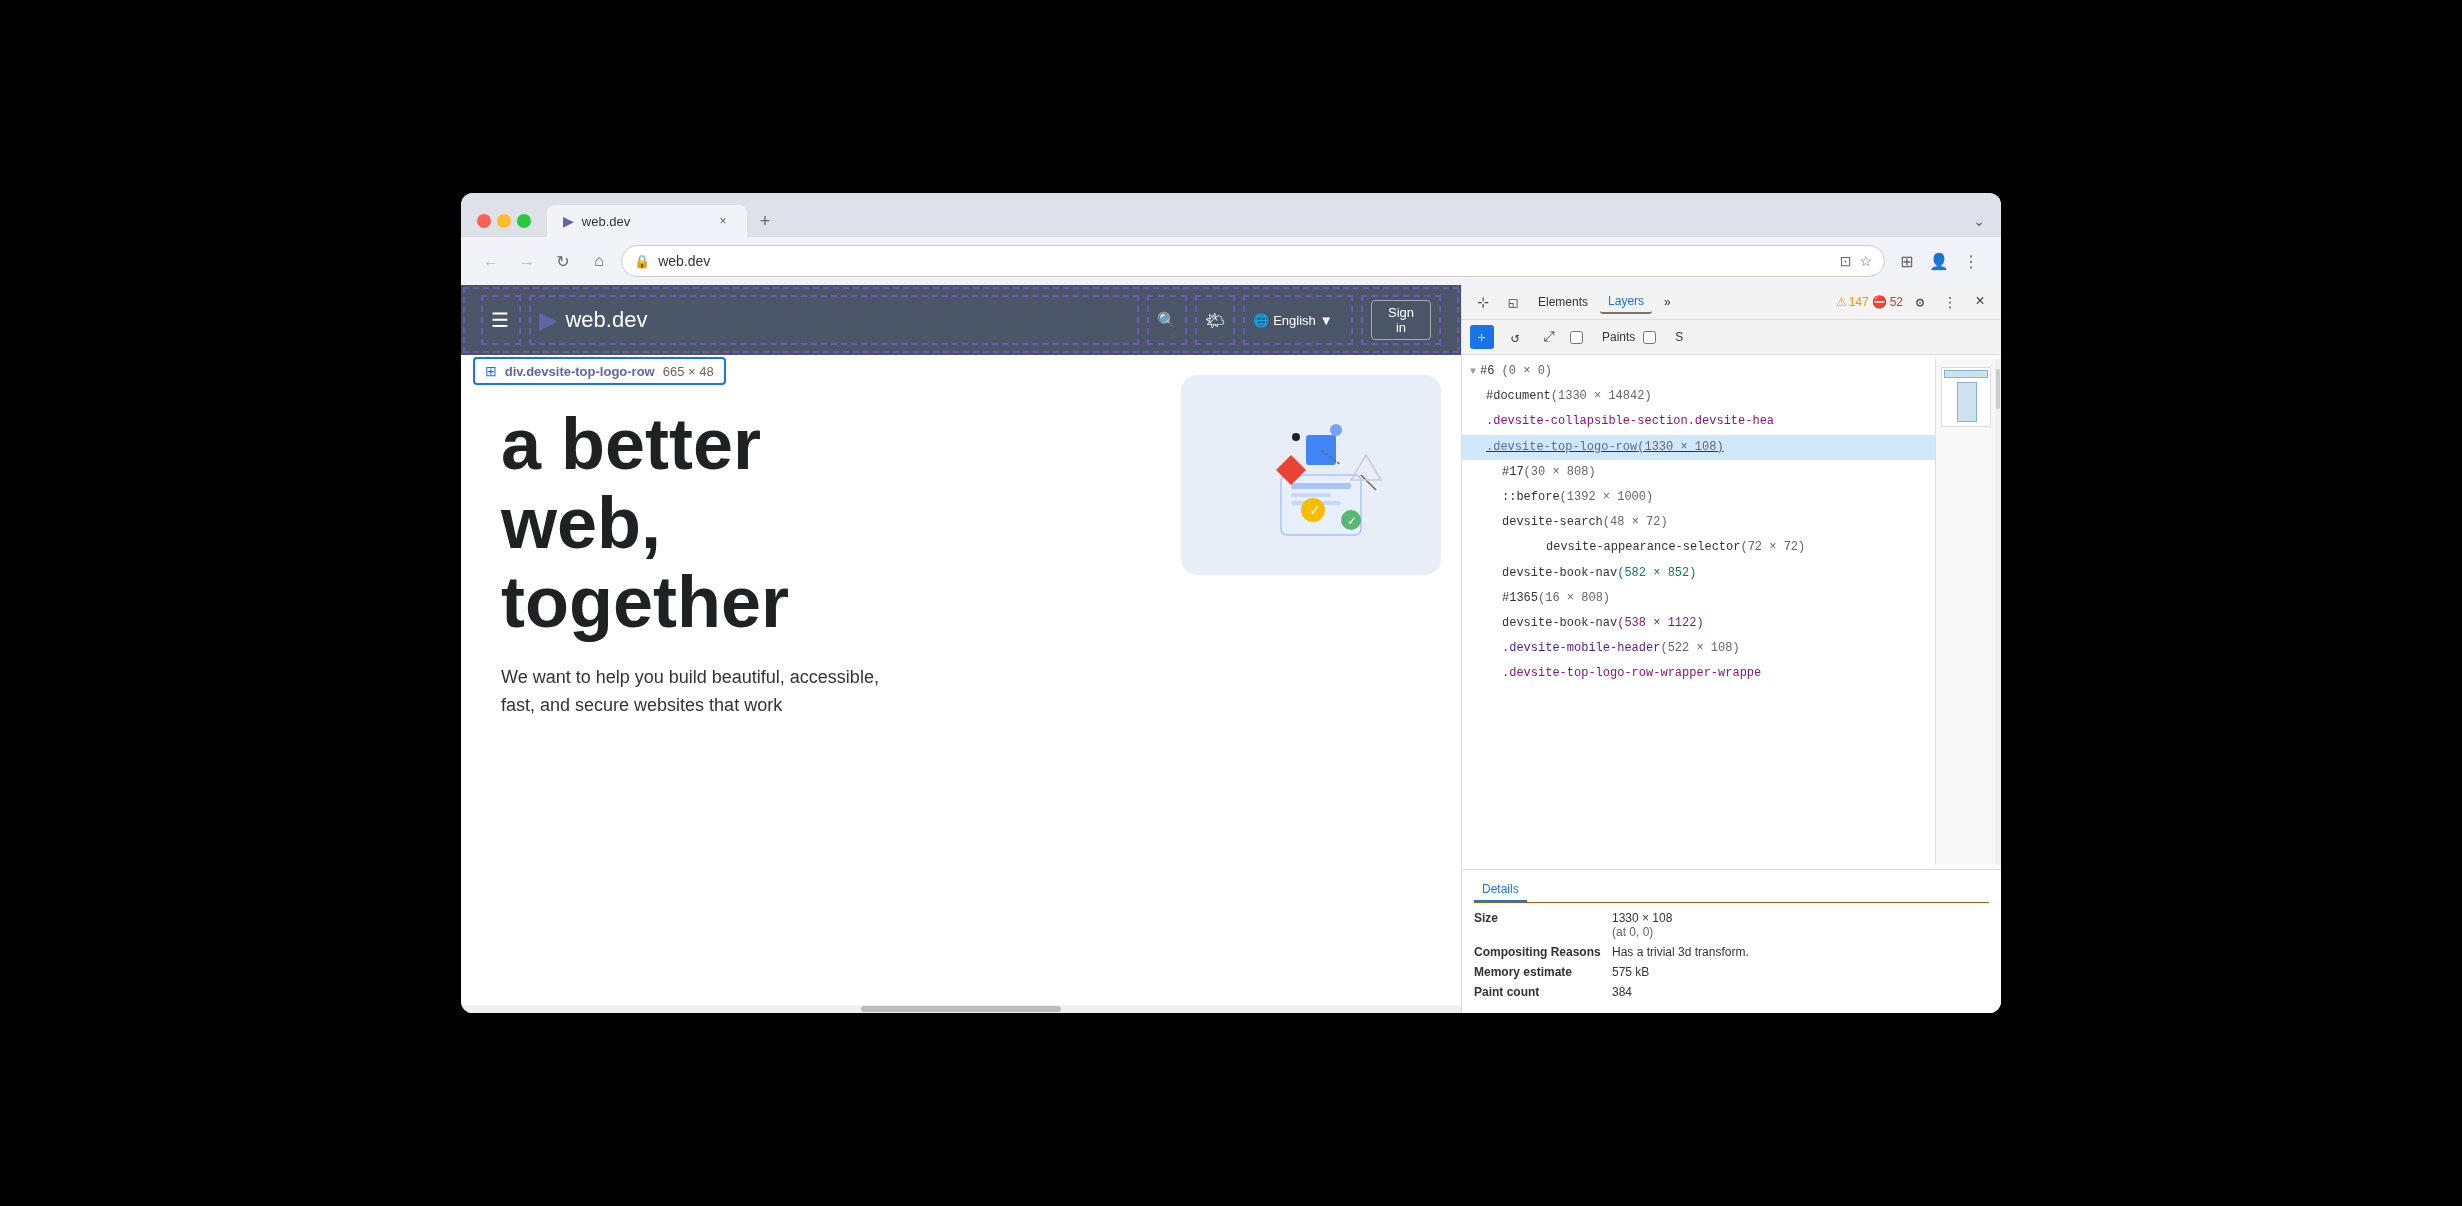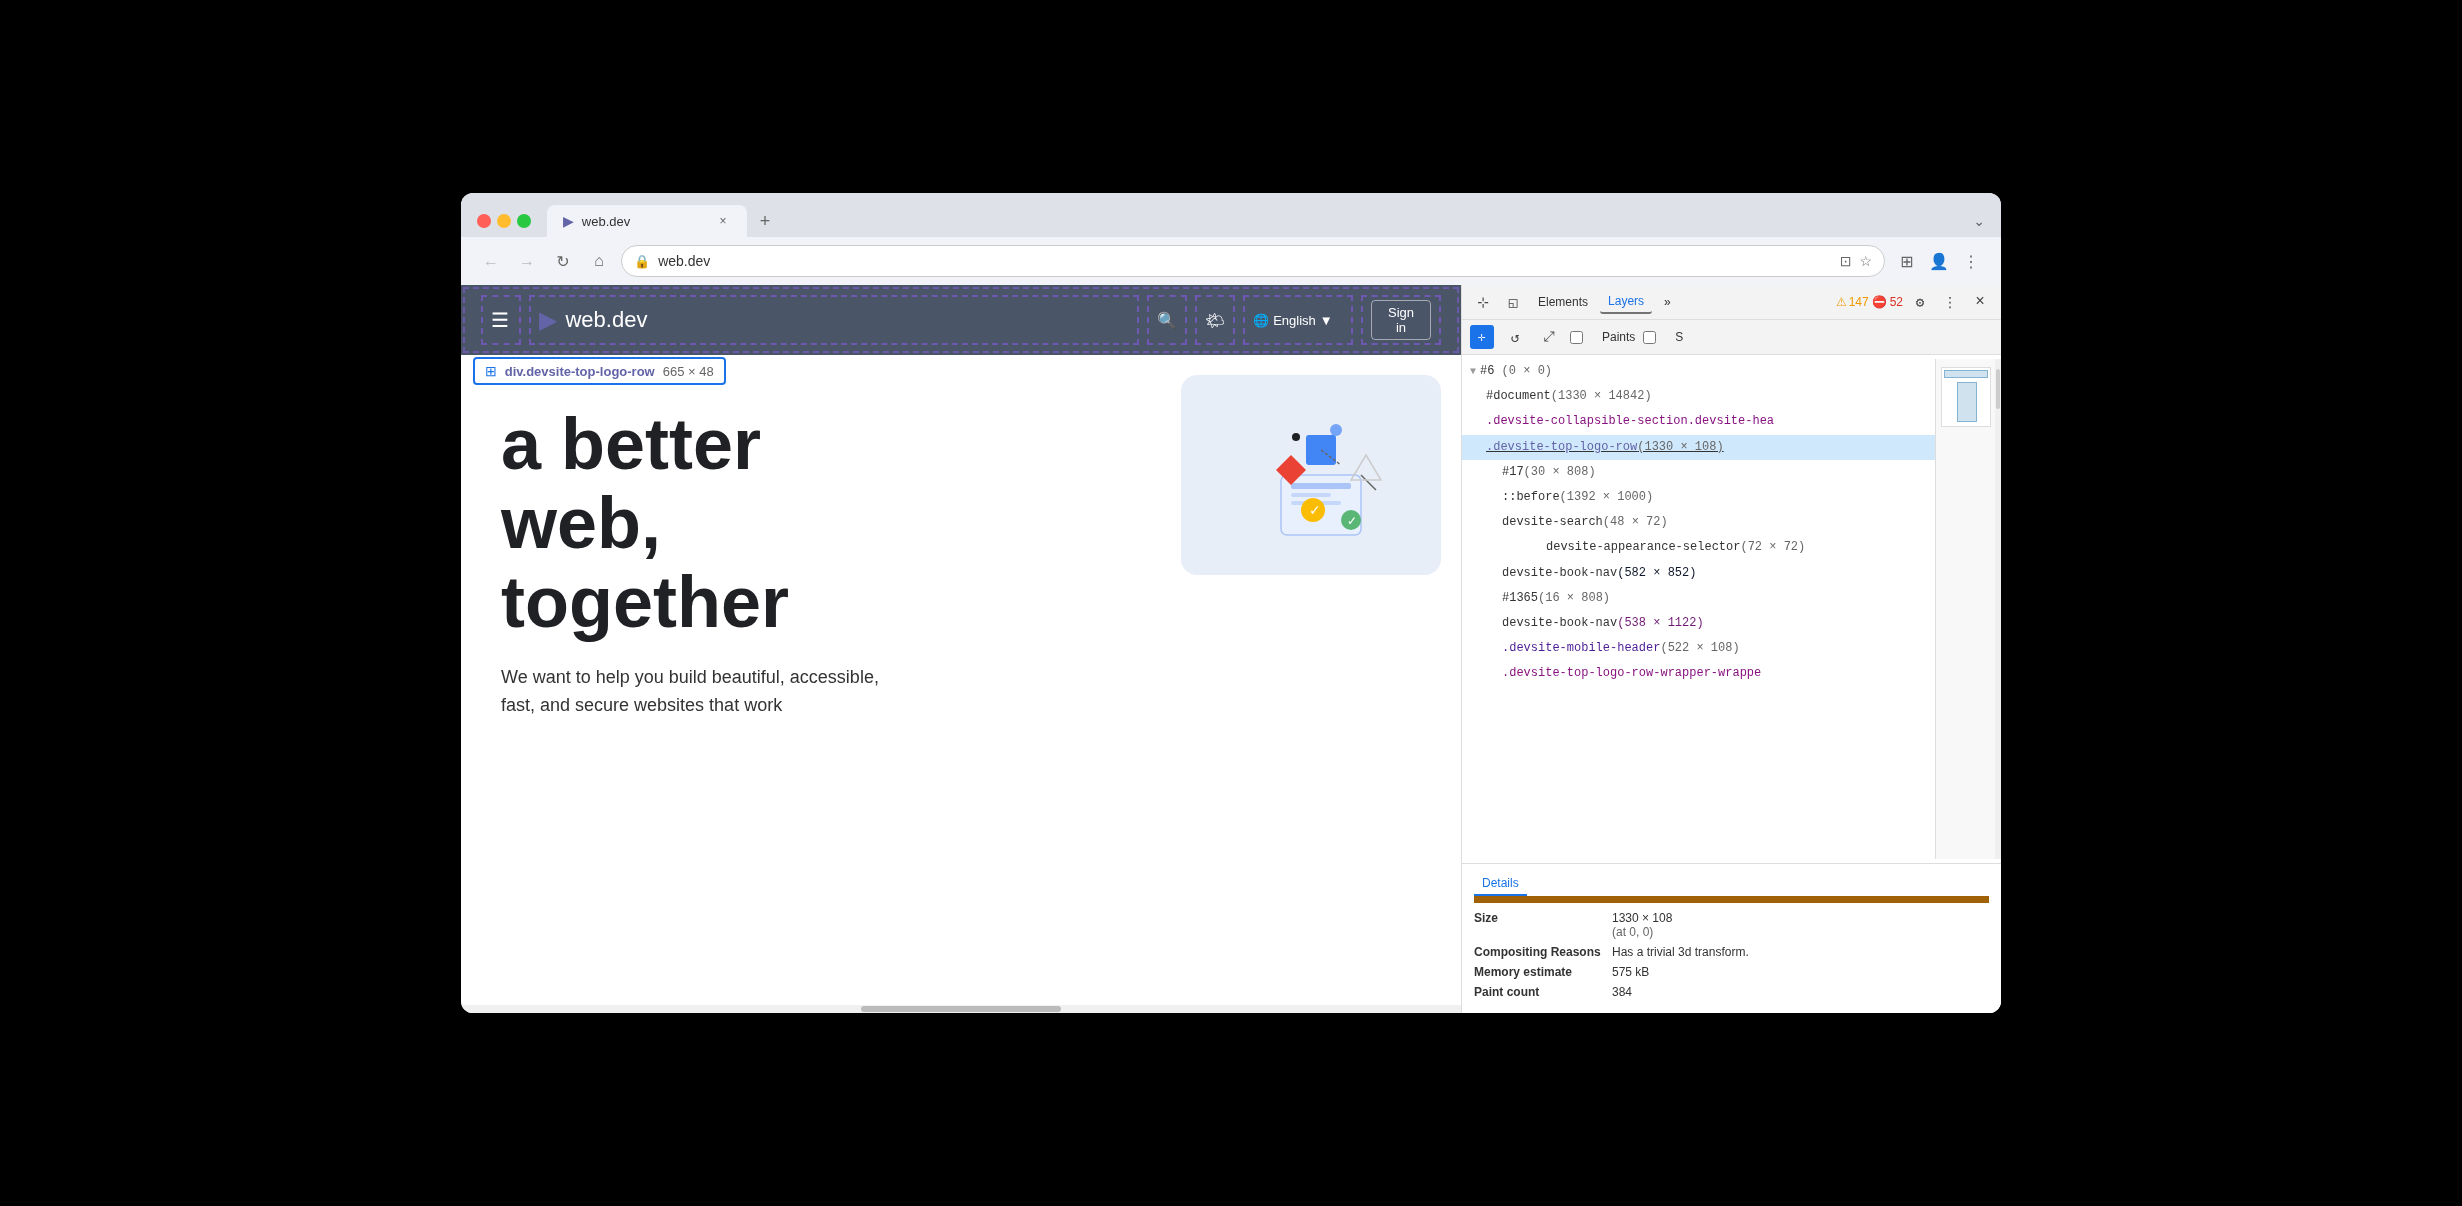--- a/index.html
+++ b/index.html
@@ -407,21 +407,21 @@
       border: 1px solid rgba(100, 160, 200, 0.7);
     }
     
     .details-panel {
       border-top: 1px solid #ddd;
       padding: 8px 12px;
       background: #fff;
     }
     .details-tab-bar {
       display: flex;
-      border-bottom: 7px solid #a16207;
+      border-bottom: 1px solid #a16207;
       margin-bottom: 8px;
     }
     .details-tab {
       padding: 4px 8px;
       font-size: 12px;
       font-family: -apple-system, sans-serif;
       cursor: pointer;
       color: #333;
     }
     .details-tab.active {
@@ -658,21 +658,21 @@
           <div class="layer-item" style="padding-left:40px;">
             <span class="layer-name"><span style="color:#333;">::before</span><span class="dims" style="color:#666;">(1392 × 1000)</span></span>
           </div>
           <div class="layer-item" style="padding-left:40px;">
             <span class="layer-name"><span style="color:#333;">devsite-search</span><span class="dims" style="color:#666;">(48 × 72)</span></span>
           </div>
           <div class="layer-item" style="padding-left:40px;">
             <span class="layer-name"><span style="color:#333;margin-left:44px;">devsite-appearance-selector</span><span class="dims" style="color:#666;">(72 × 72)</span></span>
           </div>
           <div class="layer-item" style="padding-left:40px;">
-            <span class="layer-name"><span style="color:#333;">devsite-book-nav</span><span class="dims" style="color:#0f172a;">(582 × 852)</span></span>
+            <span class="layer-name"><span style="color:#333;">devsite-book-nav</span><span class="dims" style="color:#0f766e;">(582 × 852)</span></span>
           </div>
           <div class="layer-item" style="padding-left:40px;">
             <span class="layer-name"><span style="color:#333;">#1365</span><span class="dims" style="color:#666;">(16 × 808)</span></span>
           </div>
           <div class="layer-item" style="padding-left:40px;">
             <span class="layer-name"><span style="color:#333;">devsite-book-nav</span><span class="dims" style="color:#701a75;margin-top:15px;">(538 × 1122)</span></span>
           </div>
           <div class="layer-item" style="padding-left:40px;">
             <span class="layer-name"><span style="color:#4c1d95;">.devsite-mobile-header</span><span class="dims" style="color:#666;">(522 × 108)</span></span>
           </div>

